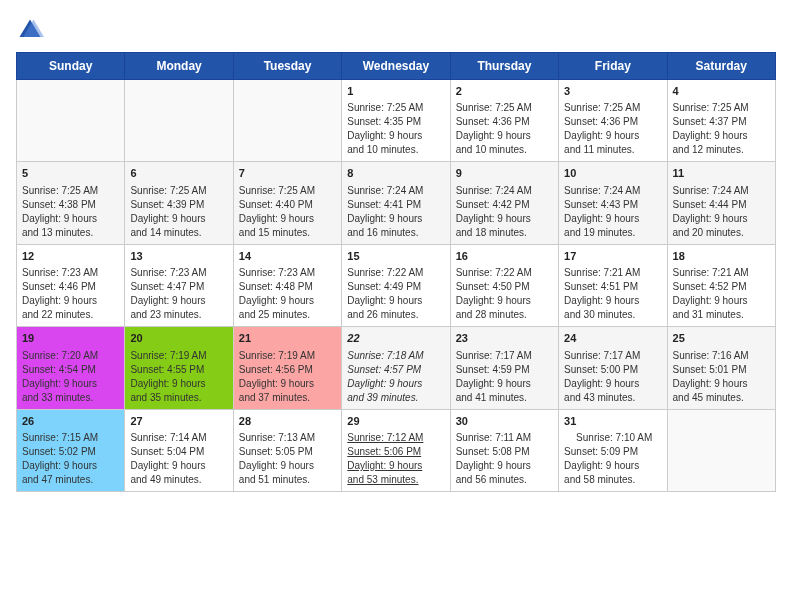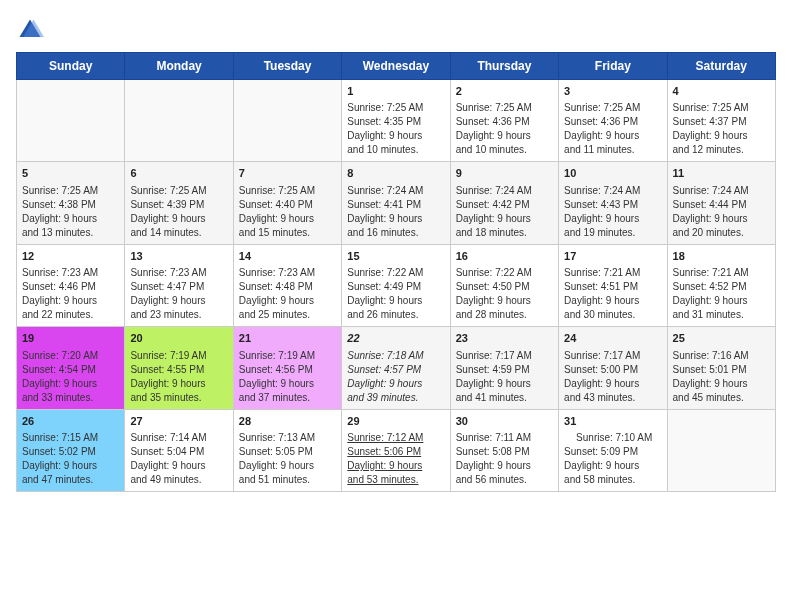--- a/index.html
+++ b/index.html
@@ -209,25 +209,25 @@
         <td style="background: rgb(255, 255, 255); border-radius: 14px;"><span class="day-number">18</span><span class="day-info" style="white-space: pre-line;">Sunrise: 7:21 AM
 Sunset: 4:52 PM
 Daylight: 9 hours
 and 31 minutes.</span></td>
       </tr>
       <tr>
         <td style="background: #d946ef;"><span class="day-number">19</span><span class="day-info" style="white-space: pre-line;">Sunrise: 7:20 AM
 Sunset: 4:54 PM
 Daylight: 9 hours
 and 33 minutes.</span></td>
-        <td style="background: #bef264;"><span class="day-number">20</span><span class="day-info" style="white-space: pre-line;">Sunrise: 7:19 AM
+        <td style="background: #84cc16;"><span class="day-number">20</span><span class="day-info" style="white-space: pre-line;">Sunrise: 7:19 AM
 Sunset: 4:55 PM
 Daylight: 9 hours
 and 35 minutes.</span></td>
-        <td style="background: #f0abfc; margin-left: 35px;"><span class="day-number">21</span><span class="day-info" style="white-space: pre-line;">Sunrise: 7:19 AM
+        <td style="background: #fca5a5; margin-left: 35px;"><span class="day-number">21</span><span class="day-info" style="white-space: pre-line;">Sunrise: 7:19 AM
 Sunset: 4:56 PM
 Daylight: 9 hours
 and 37 minutes.</span></td>
         <td style="background: rgb(245, 245, 245); font-style: italic;"><span class="day-number">22</span><span class="day-info" style="white-space: pre-line;">Sunrise: 7:18 AM
 Sunset: 4:57 PM
 Daylight: 9 hours
 and 39 minutes.</span></td>
         <td style="background: rgb(245, 245, 245);"><span class="day-number">23</span><span class="day-info" style="white-space: pre-line;">Sunrise: 7:17 AM
 Sunset: 4:59 PM
 Daylight: 9 hours

